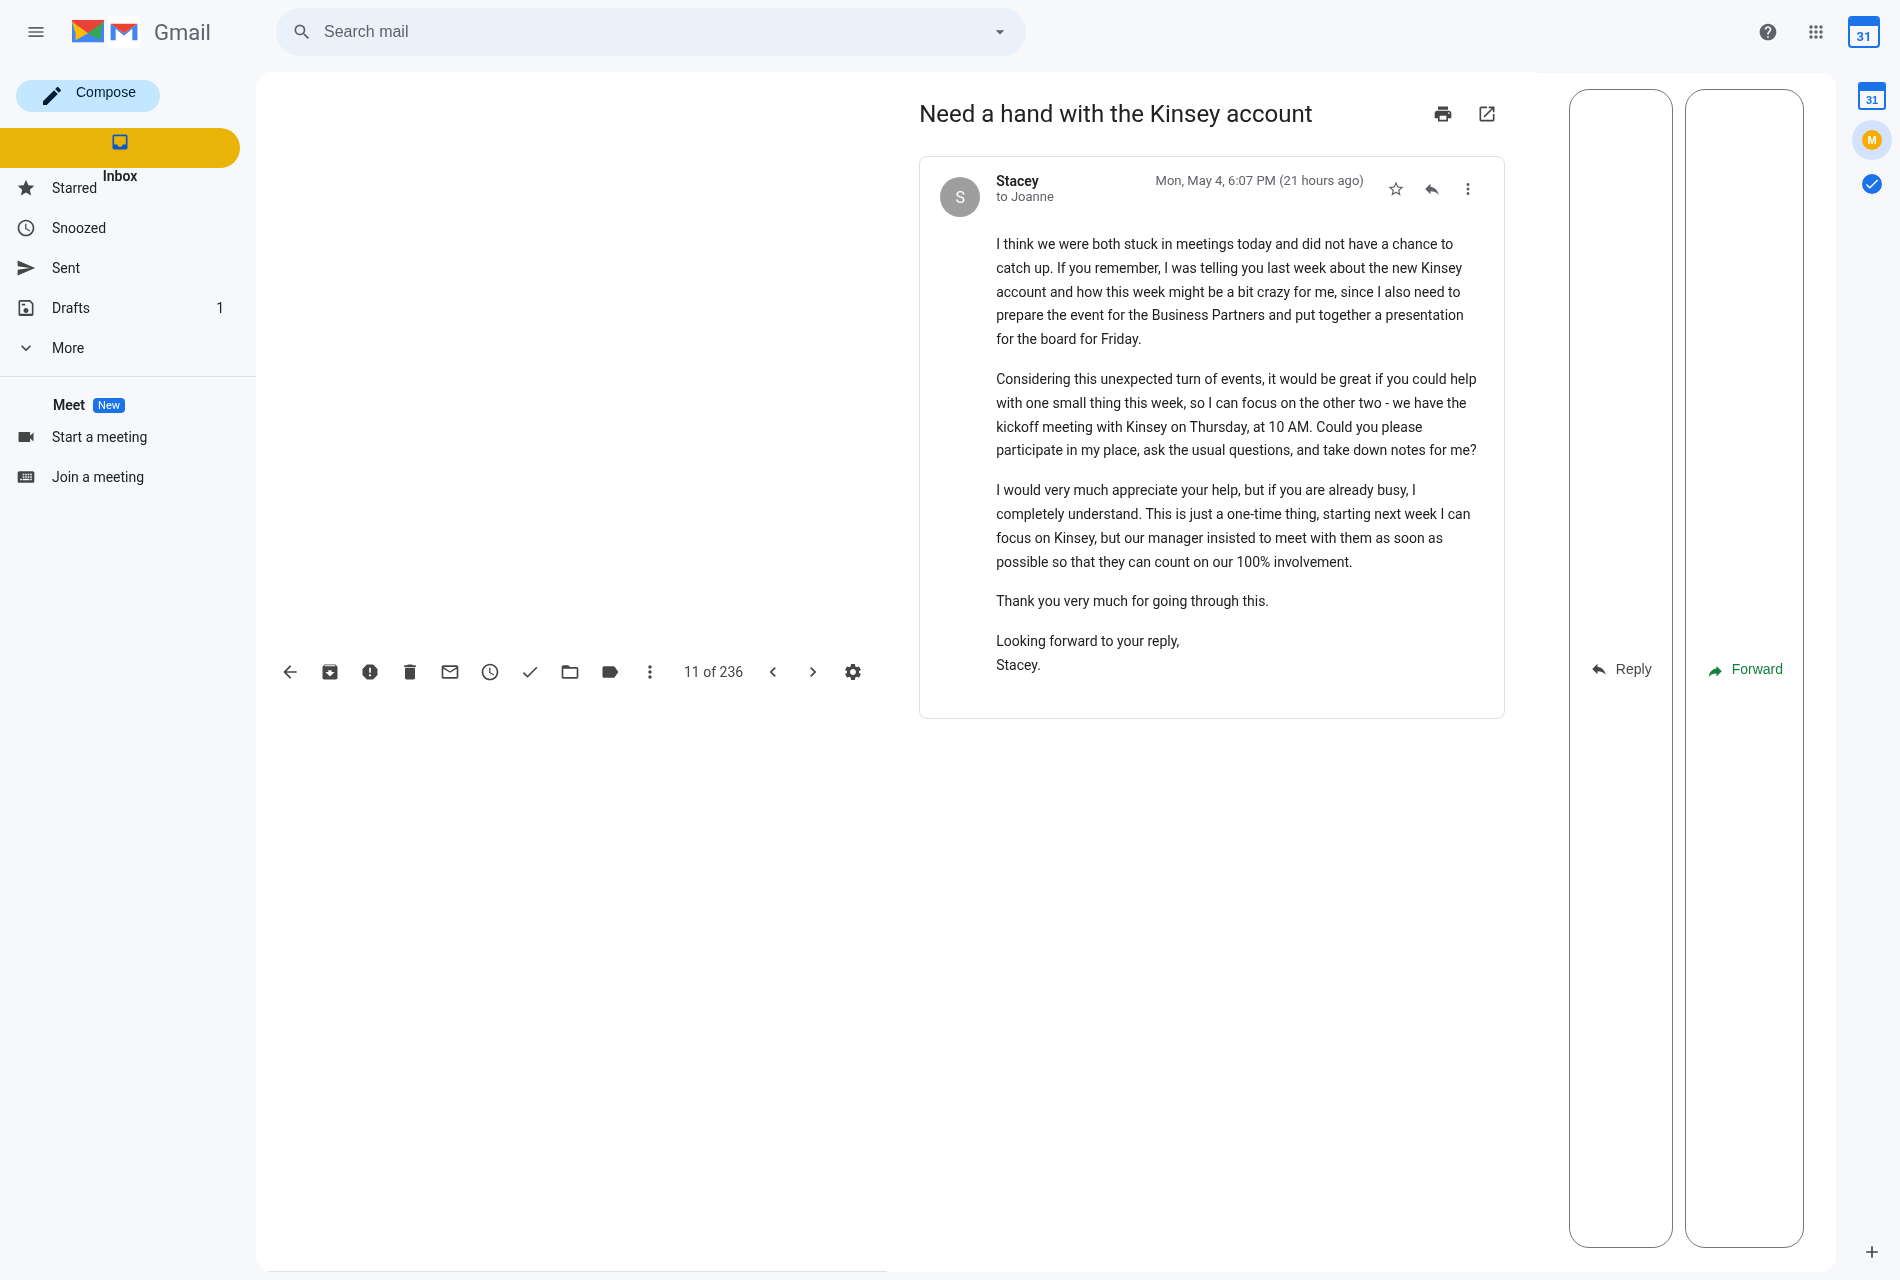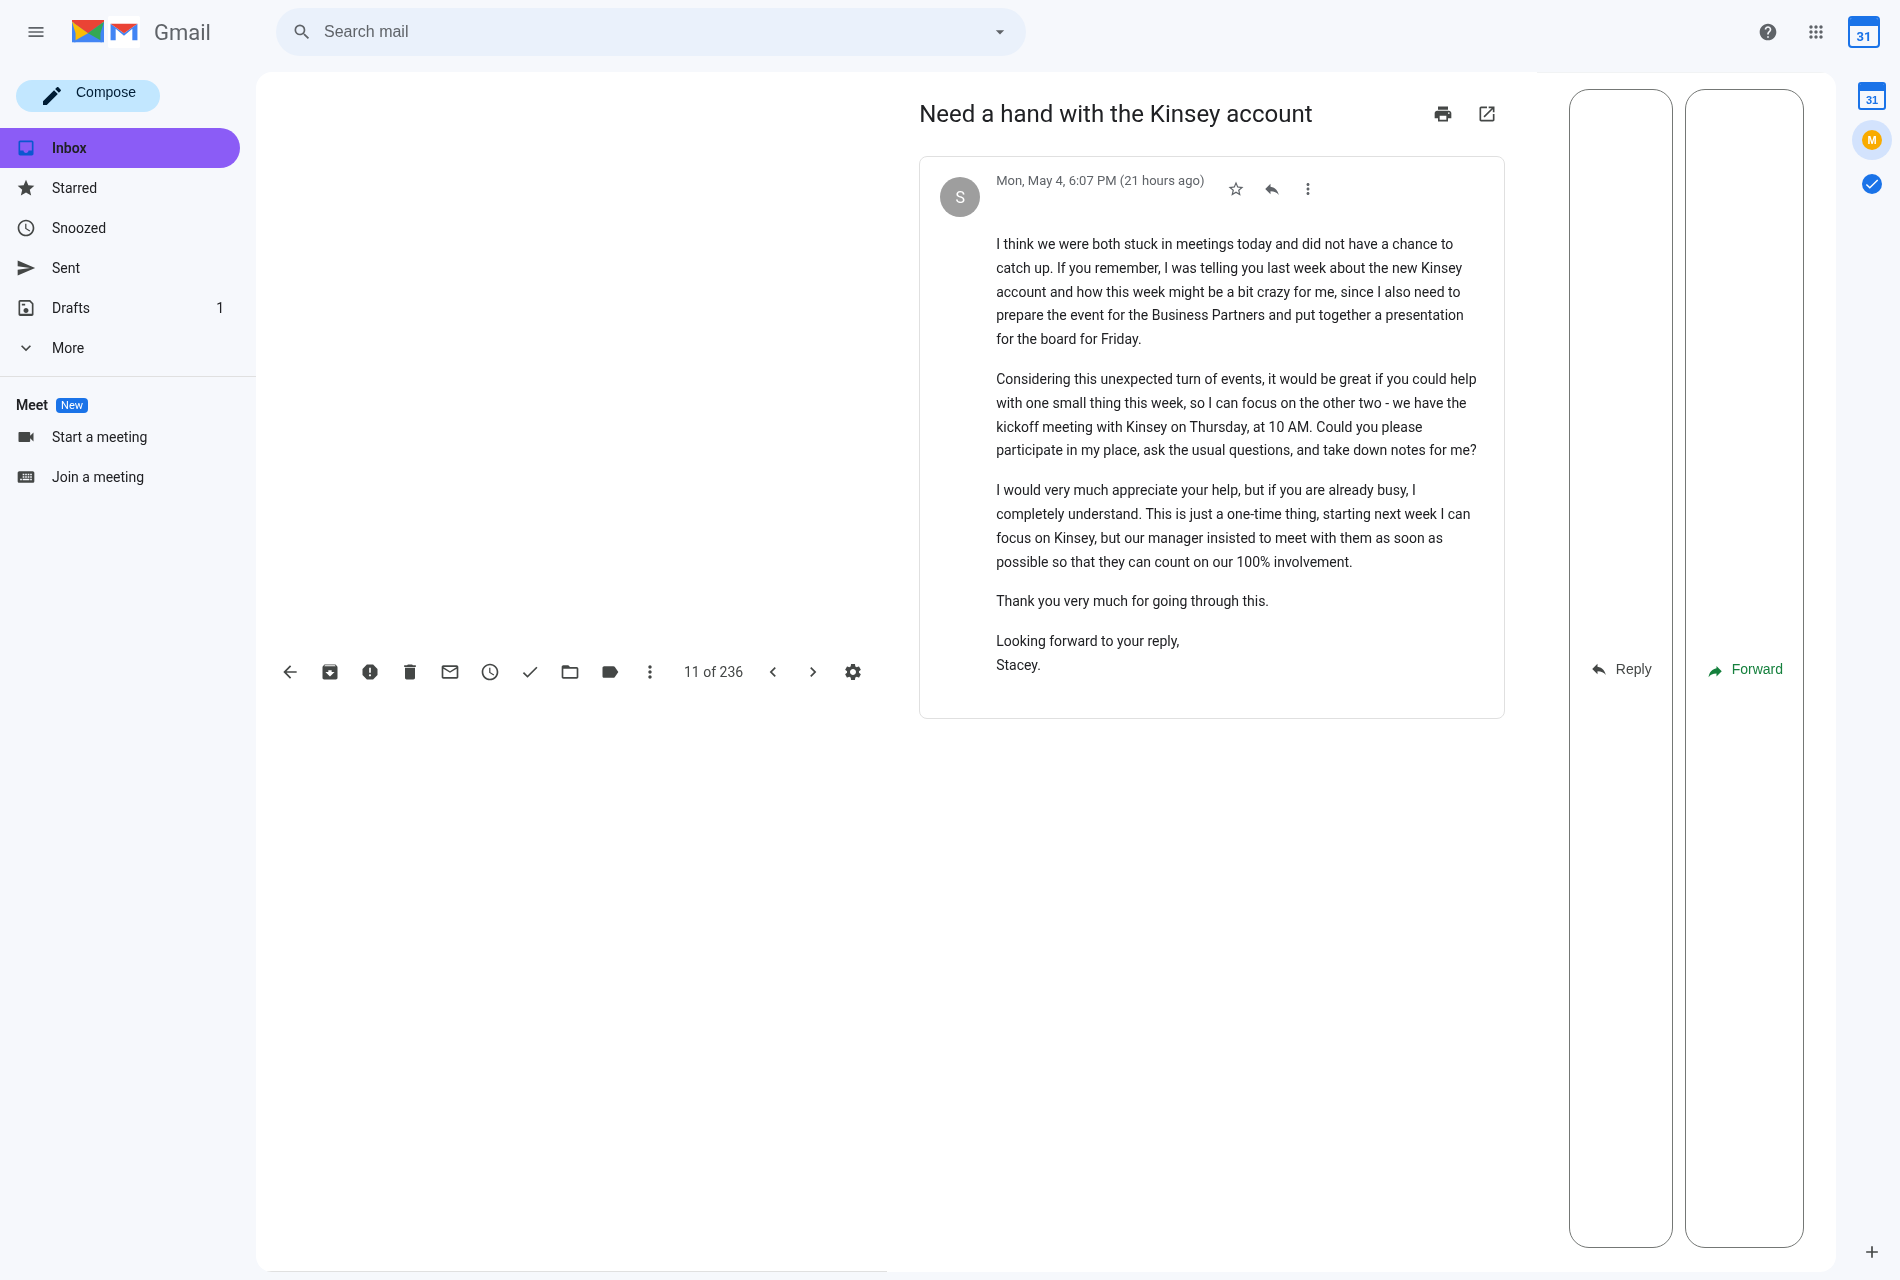--- a/index.html
+++ b/index.html
@@ -22,27 +22,27 @@
     .icon-btn { width: 40px; height: 40px; display: flex; align-items: center; justify-content: center; border-radius: 50%; cursor: pointer; border: none; background: transparent; color: #5f6368; }
 
     
     .main-layout { display: flex; flex: 1; overflow: hidden; }
 
     
     .sidebar { width: 256px; flex-shrink: 0; padding: 8px 0; overflow-y: auto; background: #f6f8fc; }
     .compose-btn { margin: 8px 16px 16px; background: #c2e7ff; border: none; border-radius: 16px; padding: 4px 24px; display: flex; align-items: flex-start; gap: 12px; cursor: pointer; font-size: 14px; font-weight: 400; color: #001d35; }
 
     .nav-item { display: flex; align-items: center; gap: 16px; padding: 4px 16px; height: 40px; border-radius: 0 20px 20px 0; cursor: pointer; font-size: 14px; font-weight: 400; color: #202124; margin-right: 16px; }
-    .nav-item.active { background: #8b5cf6; font-weight: 600; }
+    .nav-item.active { background: #eab308; font-weight: 600; flex-direction: column; }
     .nav-item-icon { width: 20px; height: 20px; display: flex; align-items: center; justify-content: center; color: #444746; }
     .nav-item.active .nav-item-icon { color: #0b57d0; }
     .nav-badge { background: transparent; color: #202124; font-size: 14px; font-weight: 400; margin-left: auto; }
 
     .meet-section { padding: 8px 0; }
-    .meet-header { display: flex; align-items: center; gap: 8px; padding: 4px 16px; font-size: 14px; font-weight: 600; color: #202124; }
+    .meet-header { display: flex; align-items: center; gap: 8px; padding: 4px 16px; font-size: 14px; font-weight: 600; color: #202124; margin-left: 37px; }
     .meet-badge { background: #1a73e8; color: white; font-size: 11px; font-weight: 400; border-radius: 4px; padding: 1px 5px; }
 
     
     .content { flex: 1; display: flex; flex-direction: row; overflow: hidden; background: #fff; border-radius: 16px; margin: 8px 8px 8px 0; }
 
     
     .email-toolbar { display: flex; align-items: center; padding: 12px 16px; gap: 4px; border-bottom: 1px solid #e0e0e0; flex-shrink: 0; }
     .toolbar-btn { width: 36px; height: 36px; display: flex; align-items: center; justify-content: center; border-radius: 50%; cursor: pointer; border: none; background: transparent; color: #444746; }
     .toolbar-spacer { flex: 1; }
     .page-counter { font-size: 14px; color: #444746; margin: 0 8px; }
@@ -331,20 +331,24 @@
               <path d="M19 19H5V5h7V3H5c-1.11 0-2 .9-2 2v14c0 1.1.89 2 2 2h14c1.1 0 2-.9 2-2v-7h-2v7zM14 3v2h3.59l-9.83 9.83 1.41 1.41L19 6.41V10h2V3h-7z"></path>
             </svg>
           </button>
         </div>
       </div>
 
       <div class="email-message">
         <div class="email-header">
           <div class="avatar-circle">
             <span>S</span>
+          </div>
+          <div class="email-meta">
+            <div class="sender-name">Stacey</div>
+            <div class="to-line">to Joanne</div>
           </div>
           <div class="email-time">
             <span>Mon, May 4, 6:07 PM (21 hours ago)</span>
           </div>
           <div class="email-header-actions">
             <button class="email-action-btn">
               <svg width="18" height="18" viewBox="0 0 24 24" fill="#5f6368">
                 <path d="M22 9.24l-7.19-.62L12 2 9.19 8.63 2 9.24l5.46 4.73L5.82 21 12 17.27 18.18 21l-1.63-7.03L22 9.24zM12 15.4l-3.76 2.27 1-4.28-3.32-2.88 4.38-.38L12 6.1l1.71 4.04 4.38.38-3.32 2.88 1 4.28L12 15.4z"></path>
               </svg>
             </button>

